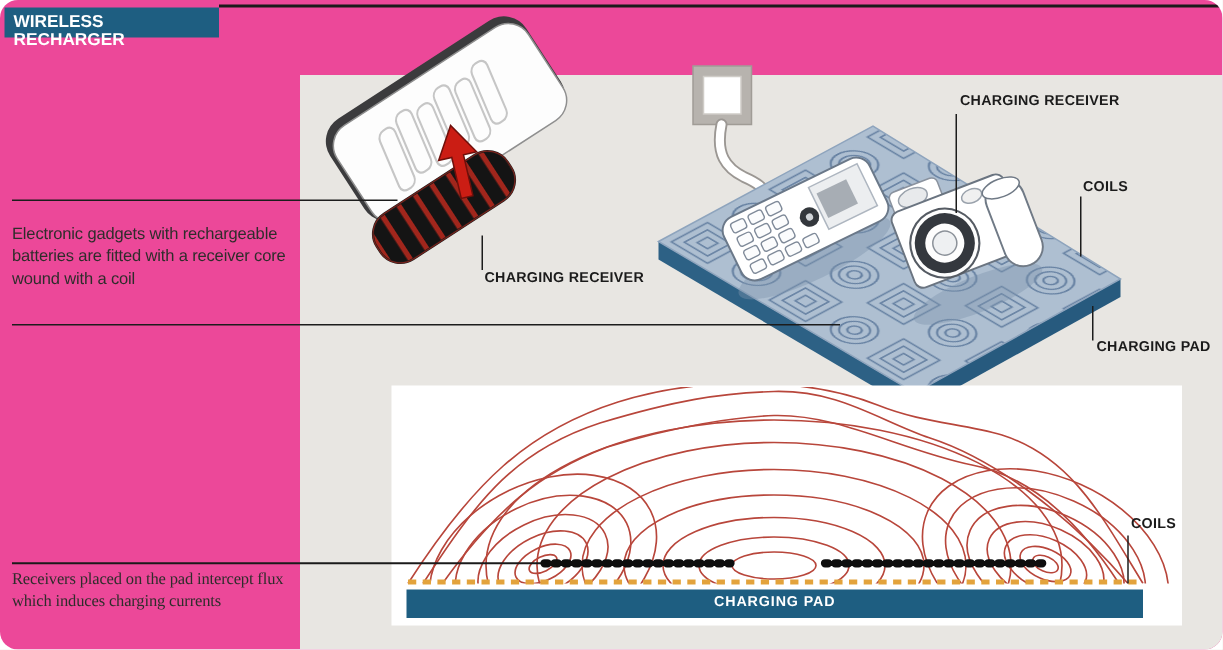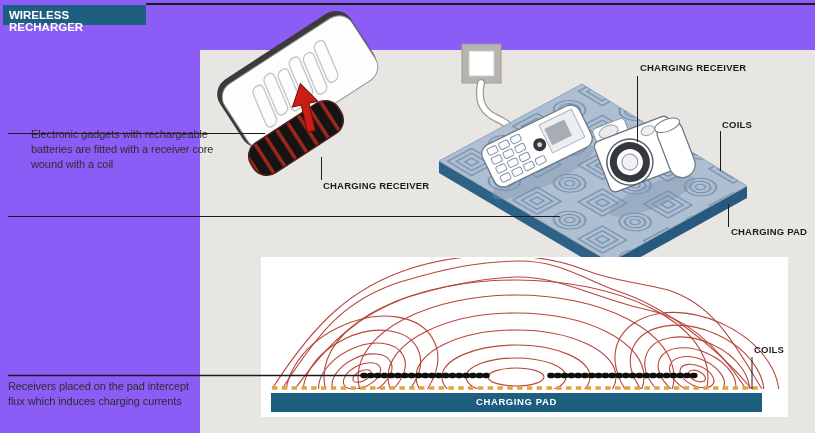--- a/index.html
+++ b/index.html
@@ -1,17 +1,17 @@
 <!DOCTYPE html>
 <html><head>
 <meta charset="utf-8">
 <style>
   html,body{margin:0;padding:0;background:#fff;}
-  #stage{position:relative;width:815px;height:433px;overflow:hidden;background:#8b5cf6;
-         font-family:"Liberation Sans",sans-serif;}
+  #stage{position:relative;width:815px;height:433px;overflow:hidden;background:#ec4899;
+         font-family:"Liberation Sans",sans-serif;border-radius:12px;}
   .bg-gray{position:absolute;left:200px;top:50px;width:615px;height:383px;background:#e8e6e2;z-index:0;}
   .top-rule{position:absolute;left:146px;top:3px;width:669px;height:2px;background:#1a1a1a;z-index:1;}
   .banner{position:absolute;left:3px;top:5px;width:143px;height:20px;background:#1e5e81;z-index:5;}
   .banner span{display:block;padding:4px 0 0 6px;color:#fff;font-size:11.5px;font-weight:bold;letter-spacing:0px;}
   .textblock{position:absolute;color:#2e2d2b;font-size:11px;line-height:15px;z-index:4;letter-spacing:-0.1px;}
   .leader-h{position:absolute;height:1px;background:#1c1c1c;z-index:3;}
   .leader-v{position:absolute;width:1px;background:#1c1c1c;z-index:3;}
   .callout{position:absolute;color:#1b1b1b;font-size:9.5px;font-weight:bold;letter-spacing:0.2px;z-index:4;white-space:nowrap;}
   .bar-label{position:absolute;left:271px;top:396px;width:491px;text-align:center;color:#fff;
              font-size:9.5px;font-weight:bold;letter-spacing:0.6px;z-index:4;}
@@ -179,22 +179,22 @@
     </g>
   </svg>
 
   <div class="leader-h" style="left:8px;top:133px;width:257px;"></div>
   <div class="leader-h" style="left:8px;top:216px;width:552px;"></div>
   <div class="leader-v" style="left:321px;top:157px;height:23px;"></div>
   <div class="leader-v" style="left:637px;top:76px;height:66px;"></div>
   <div class="leader-v" style="left:720px;top:131px;height:40px;"></div>
   <div class="leader-v" style="left:728px;top:204px;height:23px;"></div>
 
-  <div class="textblock" style="left:8px;top:127px;width:190px;margin-left:23px;">Electronic gadgets with rechargeable batteries are fitted with a receiver core wound with a coil</div>
-  <div class="textblock" style="left:8px;top:379px;width:190px;">Receivers placed on the pad intercept flux which induces charging currents</div>
+  <div class="textblock" style="left:8px;top:149px;width:190px;">Electronic gadgets with rechargeable batteries are fitted with a receiver core wound with a coil</div>
+  <div class="textblock" style="left:8px;top:379px;width:190px;font-family:Liberation Serif, serif;">Receivers placed on the pad intercept flux which induces charging currents</div>
 
   <div class="callout" style="left:323px;top:180px;">CHARGING RECEIVER</div>
   <div class="callout" style="left:640px;top:62px;">CHARGING RECEIVER</div>
   <div class="callout" style="left:722px;top:119px;">COILS</div>
   <div class="callout" style="left:731px;top:226px;">CHARGING PAD</div>
   <div class="callout" style="left:754px;top:344px;">COILS</div>
   <div class="bar-label">CHARGING PAD</div>
 
 </div>
 

